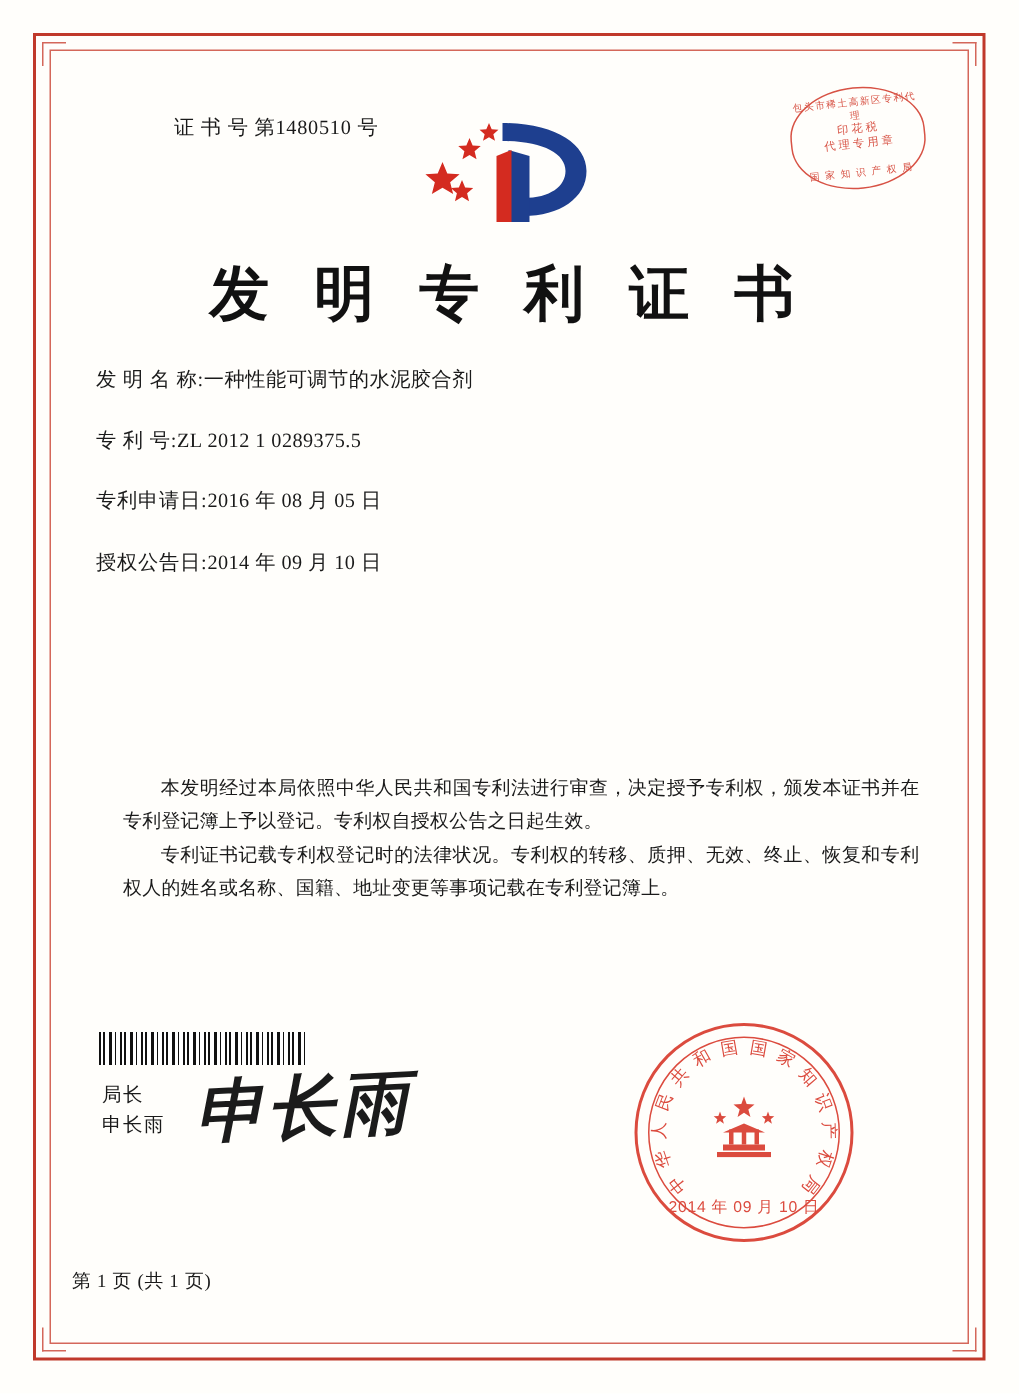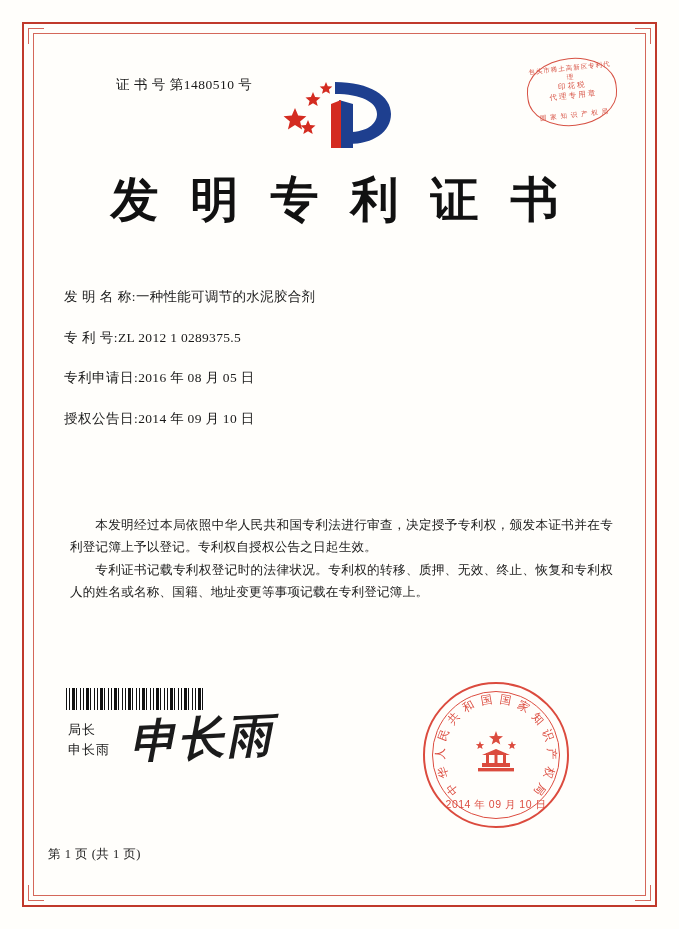--- a/index.html
+++ b/index.html
@@ -118,34 +118,33 @@
     font-size: 7.5px;
     line-height: 10px;
   }
 
   
   .title {
     position: absolute;
     left: 0; right: 0;
     top: 120px;
     text-align: center;
-    font-size: 48px;
+    font-size: 40px;
     font-weight: bold;
     letter-spacing: 10px;
     color: #111;
     font-family: "Liberation Serif", "DejaVu Serif", serif;
   }
 
   
   .fields {
     position: absolute;
     left: 16px;
     right: 16px;
     top: 196px;
-    margin-top: 44px;
   }
   .field-row {
     display: flex;
     align-items: baseline;
     margin-bottom: 22.5px;
     font-size: 13.5px;
     line-height: 18px;
   }
   .field-label {
     flex: 0 0 auto;
@@ -162,21 +161,21 @@
     position: absolute;
     left: 18px;
     right: 18px;
     top: 466px;
     font-size: 12.6px;
     line-height: 22px;
     text-align: justify;
     letter-spacing: 0.2px;
   }
   .paras p {
-    margin: 0 0 1px 4px;
+    margin: 0 0 1px 16px;
     text-indent: 2em;
   }
 
   
   .barcode {
     position: absolute;
     left: 18px;
     top: 640px;
     width: 140px;
     height: 22px;

